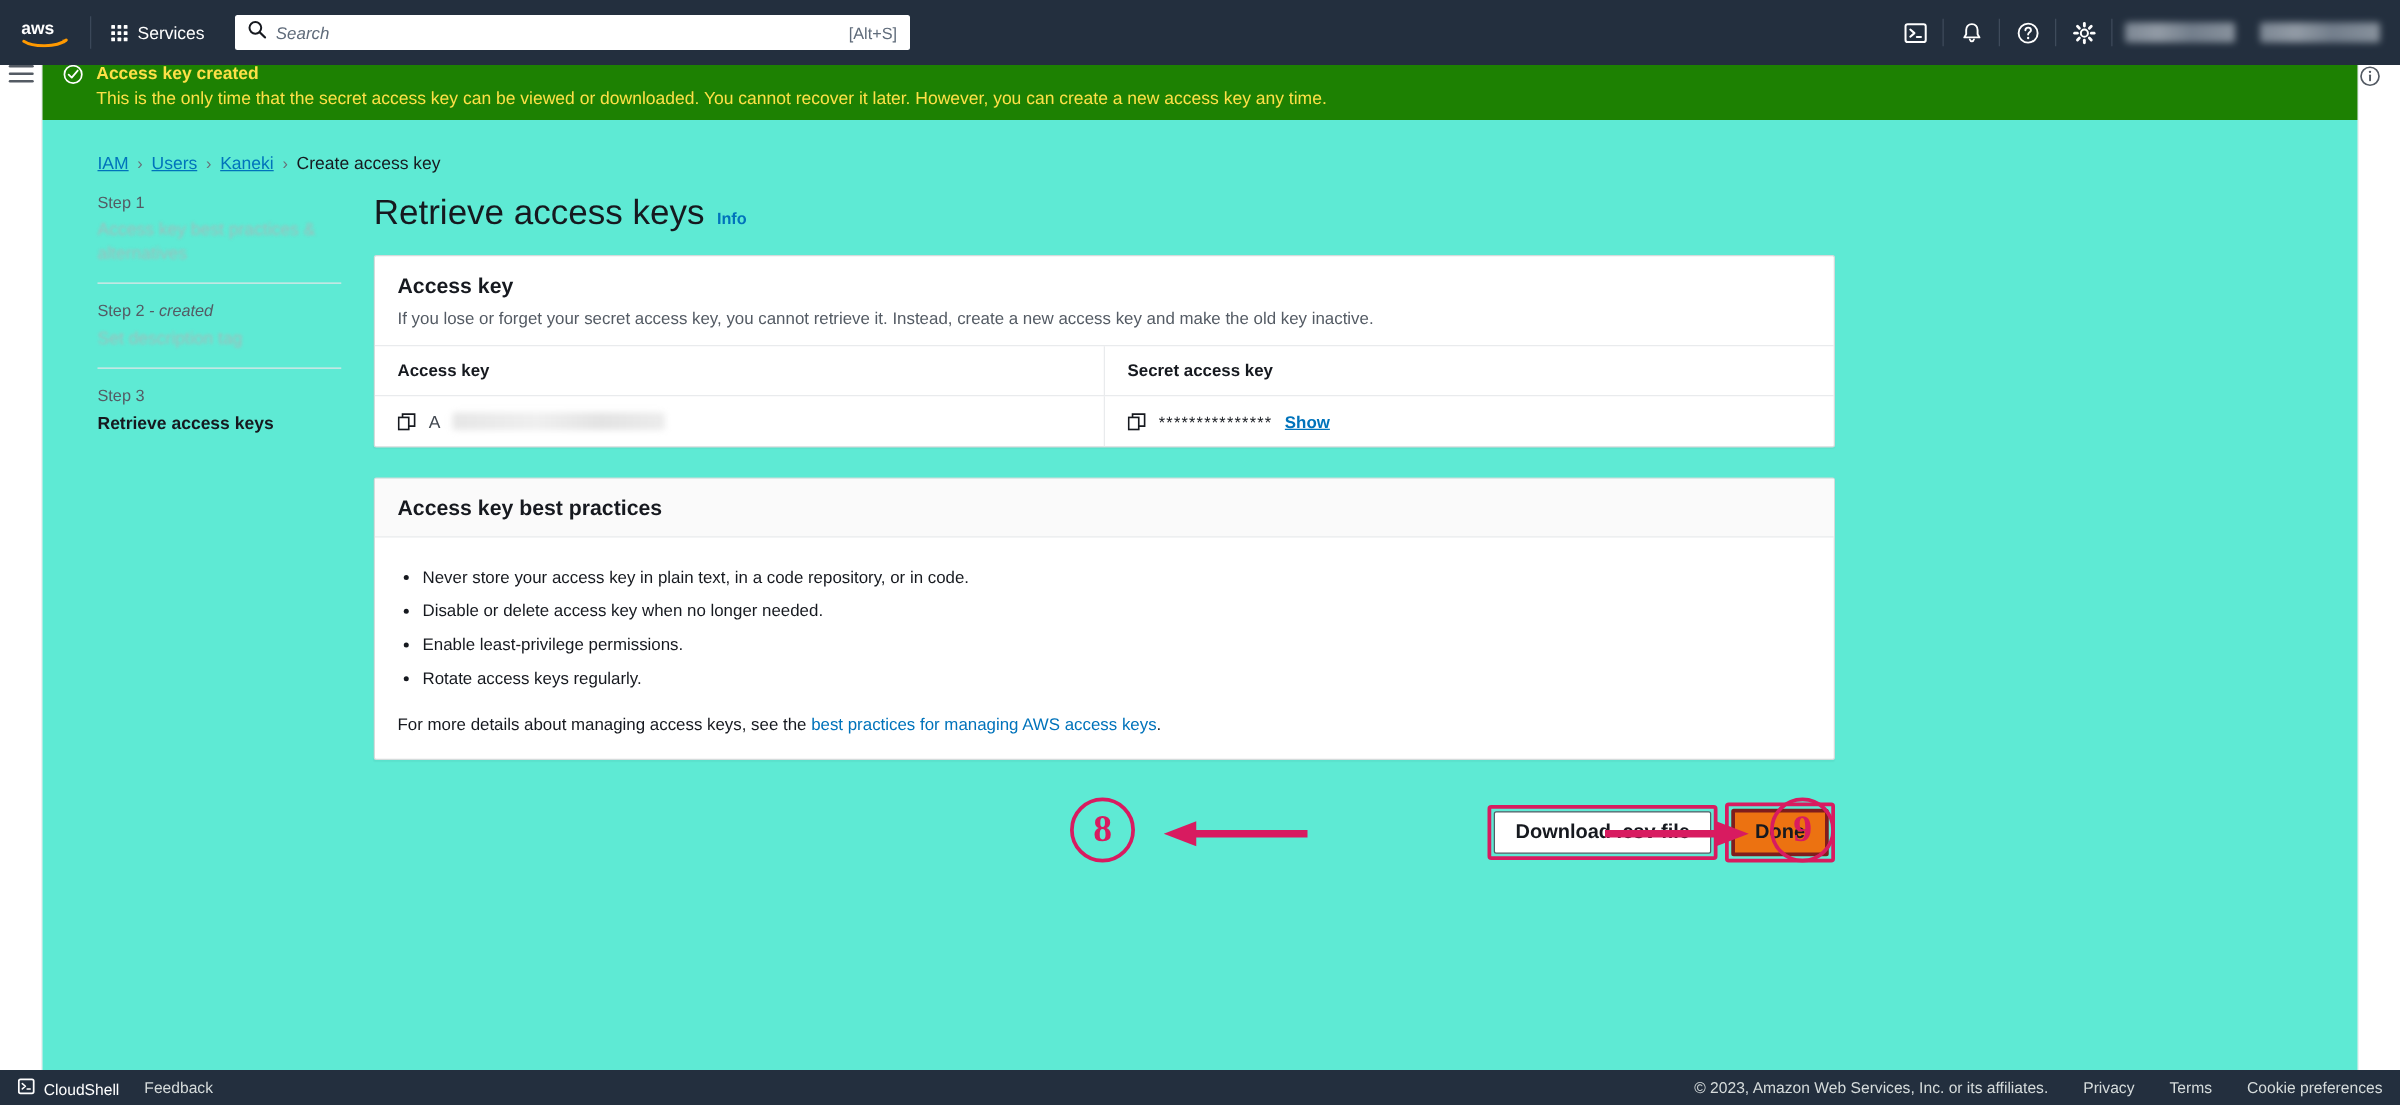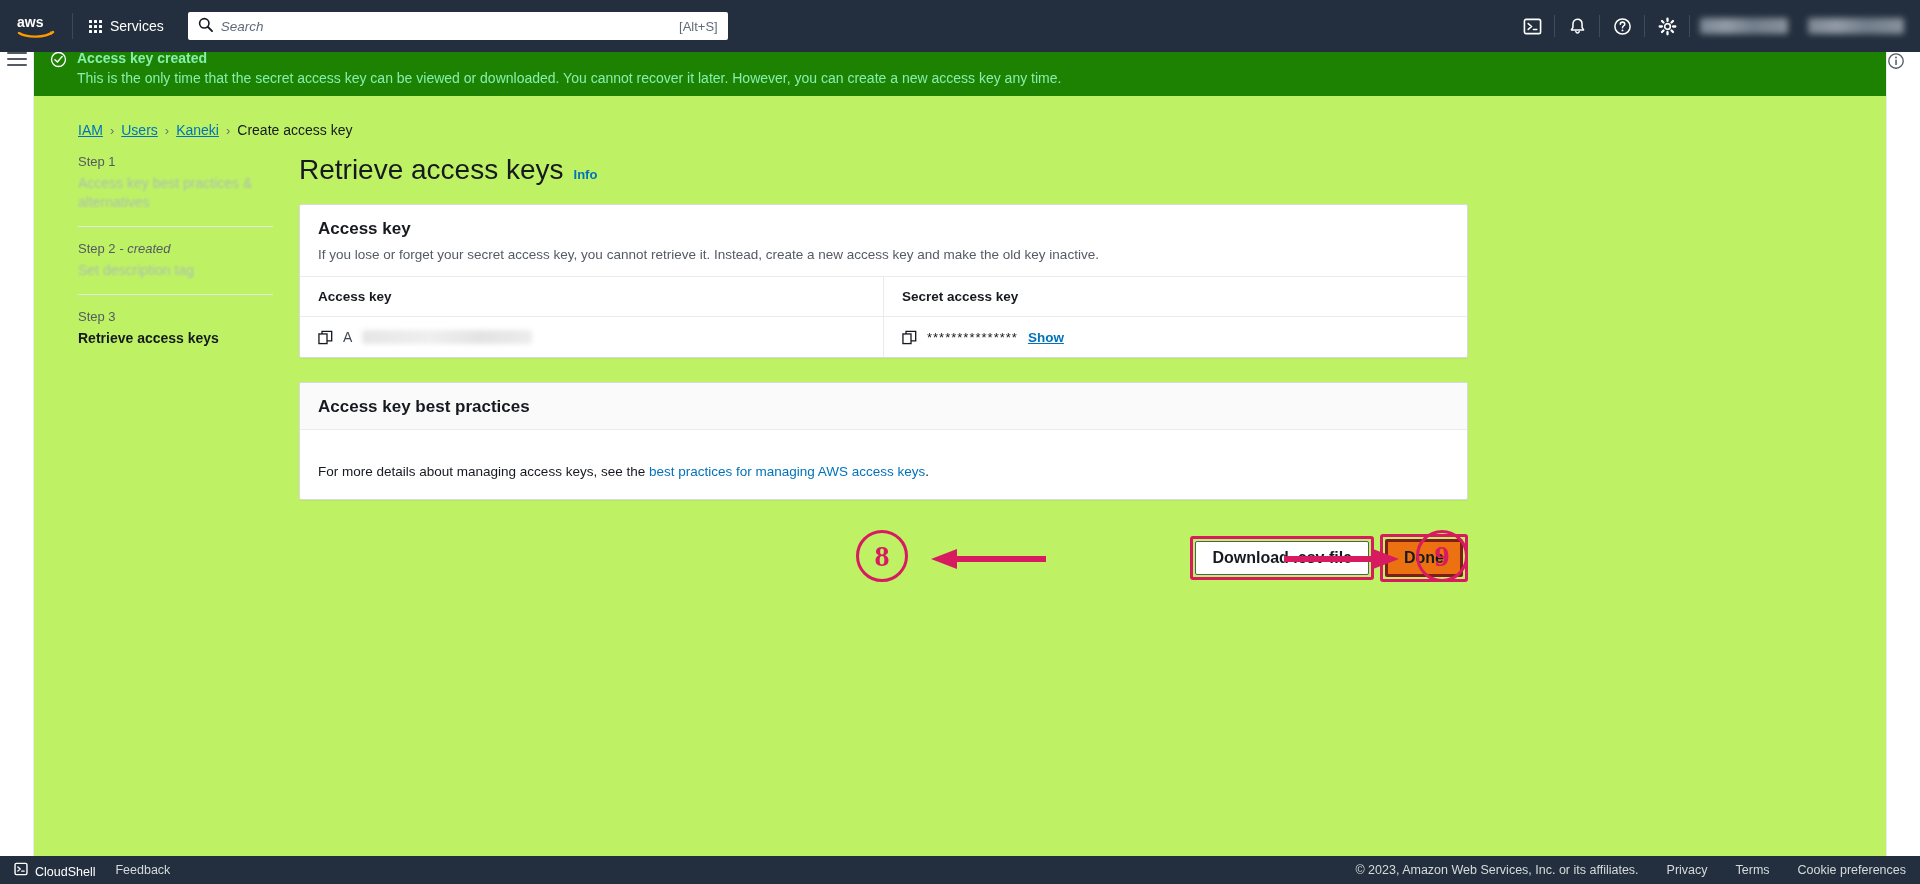--- a/index.html
+++ b/index.html
@@ -45,21 +45,21 @@
   .nav-sep { width:1px; height:22px; background:#3f4b5b; }
   .blurred-chip { height:16px; border-radius:2px; margin: 0 10px;
     background: linear-gradient(90deg,#9aa4b0,#b7bfc8 30%,#8e99a6 60%,#aab3bd);
     filter: blur(3px); opacity:.75; }
   .chip-a { width:88px; }
   .chip-b { width:96px; }
 
   
   .flashbar {
     position:absolute; left:34px; right:34px; top:40px; height:56px;
-    background:#1d8102; color:#86efac; display:flex; padding: 9px 16px 0 16px;
+    background:#1d8102; color:#fde047; display:flex; padding: 9px 16px 0 16px;
   }
   .flash-icon { margin-right:10px; margin-top:2px; flex:0 0 auto;}
   .flash-title { font-size:14px; font-weight:bold; line-height:18px; }
   .flash-desc { font-size:14px; line-height:19px; margin-top:2px; }
 
   
   .left-rail {
     position:absolute; left:0; top:40px; width:34px; bottom:28px; background:#fff;
     border-right:1px solid #e9ebed;
   }
@@ -69,21 +69,21 @@
   
   .right-rail {
     position:absolute; right:0; top:40px; width:34px; bottom:28px; background:#fff;
     border-left:1px solid #e9ebed;
   }
   .right-rail .info-circle { margin: 12px auto 0; cursor:pointer; display:block; }
 
   
   .page {
     position:absolute; left:34px; right:34px; top:96px; bottom:28px;
-    background:#bef264; overflow:hidden;
+    background:#5eead4; overflow:hidden;
   }
   .breadcrumb {
     display:flex; align-items:center; gap:7px; font-size:14px; color:#16191f;
     padding: 26px 0 0 44px;
   }
   .breadcrumb a { color:#0073bb; text-decoration:underline; cursor:pointer; }
   .crumb-sep { color:#687078; font-size:13px; }
   .crumb-current { color:#16191f; }
 
   .layout { display:flex; padding-left: 44px; padding-top: 16px; }
@@ -368,20 +368,26 @@
             </tr>
           </tbody>
         </table>
       </div>
 
       <div class="card">
         <div class="card-head bordered">
           <div class="card-title">Access key best practices</div>
         </div>
         <div class="bp-body">
+          <ul>
+            <li>Never store your access key in plain text, in a code repository, or in code.</li>
+            <li>Disable or delete access key when no longer needed.</li>
+            <li>Enable least-privilege permissions.</li>
+            <li>Rotate access keys regularly.</li>
+          </ul>
           <div class="bp-footer"><span>For more details about managing access keys, see the </span><a>best practices for managing AWS access keys</a><span>.</span></div>
         </div>
       </div>
 
       <div class="actions-zone">
 
         <div class="actions">
           <div class="btn-secondary-wrap">
             <button class="btn btn-secondary">Download .csv file</button>
           </div>

